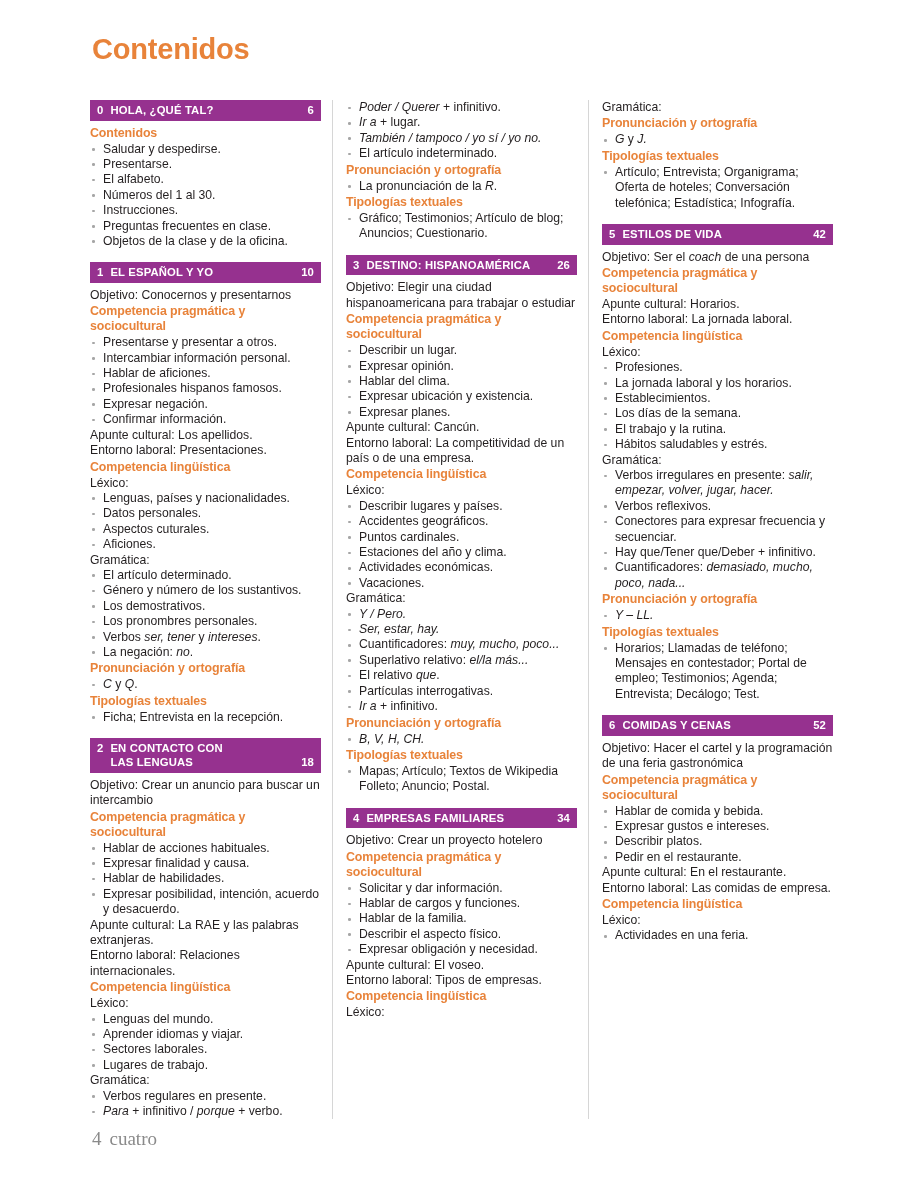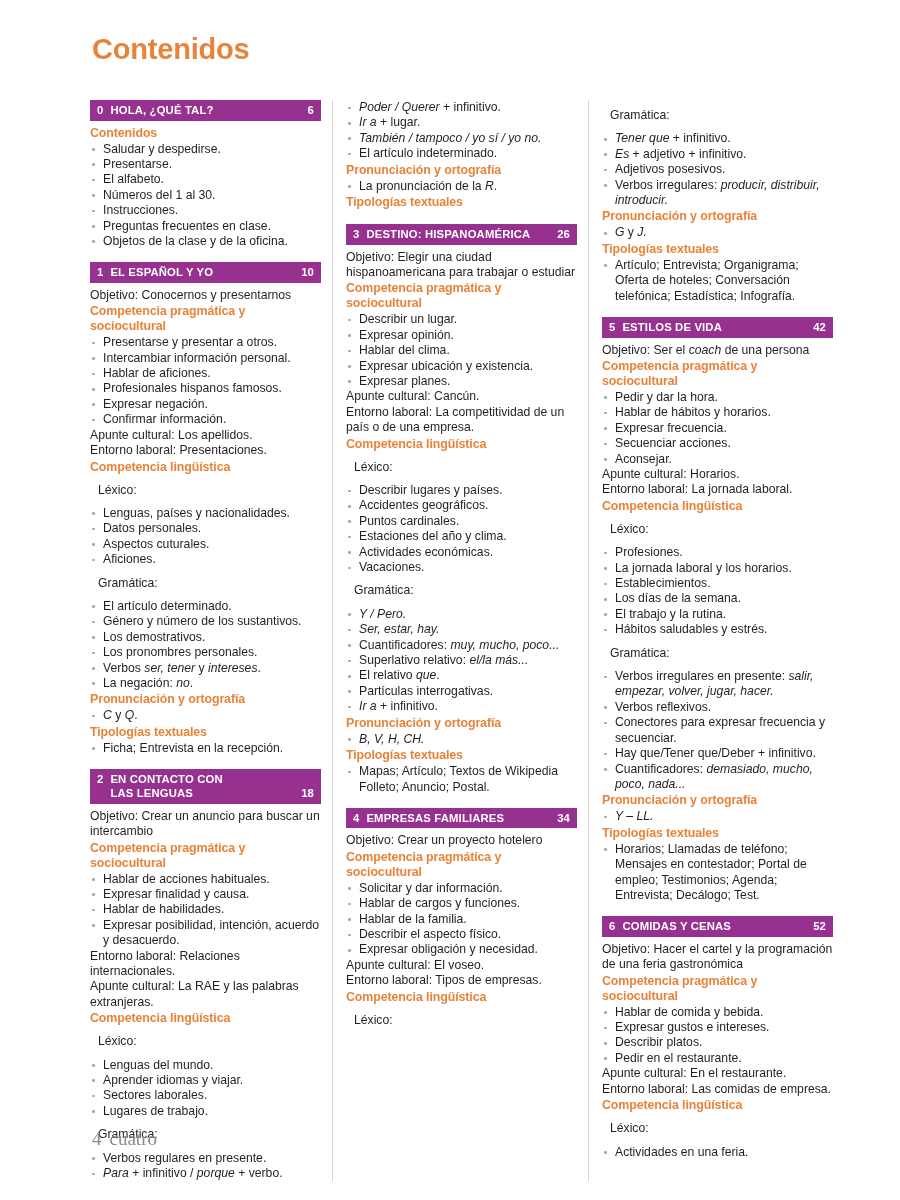--- a/index.html
+++ b/index.html
@@ -89,21 +89,21 @@
     line-height: 15px;
     letter-spacing: -0.1px;
   }
   p.plain {
     font-size: 12.2px;
     margin: 0;
     line-height: 15.4px;
   }
   p.label {
     font-size: 12.2px;
-    margin: 8px;
+    margin: 0;
     line-height: 15.4px;
   }
   ul.bullets {
     list-style: none;
     margin: 0 0 0 0;
     padding: 0;
   }
   ul.bullets li {
     font-size: 12.2px;
     line-height: 15.4px;
@@ -219,22 +219,22 @@
         <span class="unit-page">18</span>
       </div>
       <p class="plain">Objetivo: Crear un anuncio para buscar un intercambio</p>
       <h3 class="section">Competencia pragmática y sociocultural</h3>
       <ul class="bullets">
           <li>Hablar de acciones habituales.</li>
           <li>Expresar finalidad y causa.</li>
           <li>Hablar de habilidades.</li>
           <li>Expresar posibilidad, intención, acuerdo y desacuerdo.</li>
         </ul>
+      <p class="plain">Apunte cultural: La RAE y las palabras extranjeras.</p>
       <p class="plain">Entorno laboral: Relaciones internacionales.</p>
-      <p class="plain">Apunte cultural: La RAE y las palabras extranjeras.</p>
       <h3 class="section">Competencia lingüística</h3>
       <p class="label">Léxico:</p>
       <ul class="bullets">
           <li>Lenguas del mundo.</li>
           <li>Aprender idiomas y viajar.</li>
           <li>Sectores laborales.</li>
           <li>Lugares de trabajo.</li>
         </ul>
       <p class="label">Gramática:</p>
       <ul class="bullets">
@@ -250,20 +250,23 @@
           <li><em>Poder / Querer</em> + infinitivo.</li>
           <li><em>Ir a</em> + lugar.</li>
           <li><em>También / tampoco / yo sí / yo no.</em></li>
           <li>El artículo indeterminado.</li>
         </ul>
       <h3 class="section">Pronunciación y ortografía</h3>
       <ul class="bullets">
           <li>La pronunciación de la <em>R</em>.</li>
         </ul>
       <h3 class="section">Tipologías textuales</h3>
+      <ul class="bullets">
+          <li>Gráfico; Testimonios; Artículo de blog; Anuncios; Cuestionario.</li>
+        </ul>
 
       <div class="spacer-unit"></div>
 
       <div class="unit-bar">
         <span class="unit-left">
           <span class="unit-num">3</span>
           <span class="unit-name">DESTINO: HISPANOAMÉRICA</span>
         </span>
         <span class="unit-page">26</span>
       </div>
@@ -328,53 +331,40 @@
       <p class="plain">Apunte cultural: El voseo.</p>
       <p class="plain">Entorno laboral: Tipos de empresas.</p>
       <h3 class="section">Competencia lingüística</h3>
       <p class="label">Léxico:</p>
 
     </div>
 
     <div class="col">
 
       <p class="label">Gramática:</p>
-      <ul class="bullets">
-          <li><em>Tener que</em> + infinitivo.</li>
-          <li><em>Es</em> + adjetivo + infinitivo.</li>
-          <li>Adjetivos posesivos.</li>
-          <li>Verbos irregulares: <em>producir, distribuir, introducir.</em></li>
-        </ul>
       <h3 class="section">Pronunciación y ortografía</h3>
       <ul class="bullets">
           <li><em>G</em> y <em>J.</em></li>
         </ul>
       <h3 class="section">Tipologías textuales</h3>
       <ul class="bullets">
           <li>Artículo; Entrevista; Organigrama; Oferta de hoteles; Conversación telefónica; Estadística; Infografía.</li>
         </ul>
 
       <div class="spacer-unit"></div>
 
       <div class="unit-bar">
         <span class="unit-left">
           <span class="unit-num">5</span>
           <span class="unit-name">ESTILOS DE VIDA</span>
         </span>
         <span class="unit-page">42</span>
       </div>
       <p class="plain">Objetivo: Ser el <em>coach</em> de una persona</p>
       <h3 class="section">Competencia pragmática y sociocultural</h3>
-      <ul class="bullets">
-          <li>Pedir y dar la hora.</li>
-          <li>Hablar de hábitos y horarios.</li>
-          <li>Expresar frecuencia.</li>
-          <li>Secuenciar acciones.</li>
-          <li>Aconsejar.</li>
-        </ul>
       <p class="plain">Apunte cultural: Horarios.</p>
       <p class="plain">Entorno laboral: La jornada laboral.</p>
       <h3 class="section">Competencia lingüística</h3>
       <p class="label">Léxico:</p>
       <ul class="bullets">
           <li>Profesiones.</li>
           <li>La jornada laboral y los horarios.</li>
           <li>Establecimientos.</li>
           <li>Los días de la semana.</li>
           <li>El trabajo y la rutina.</li>

